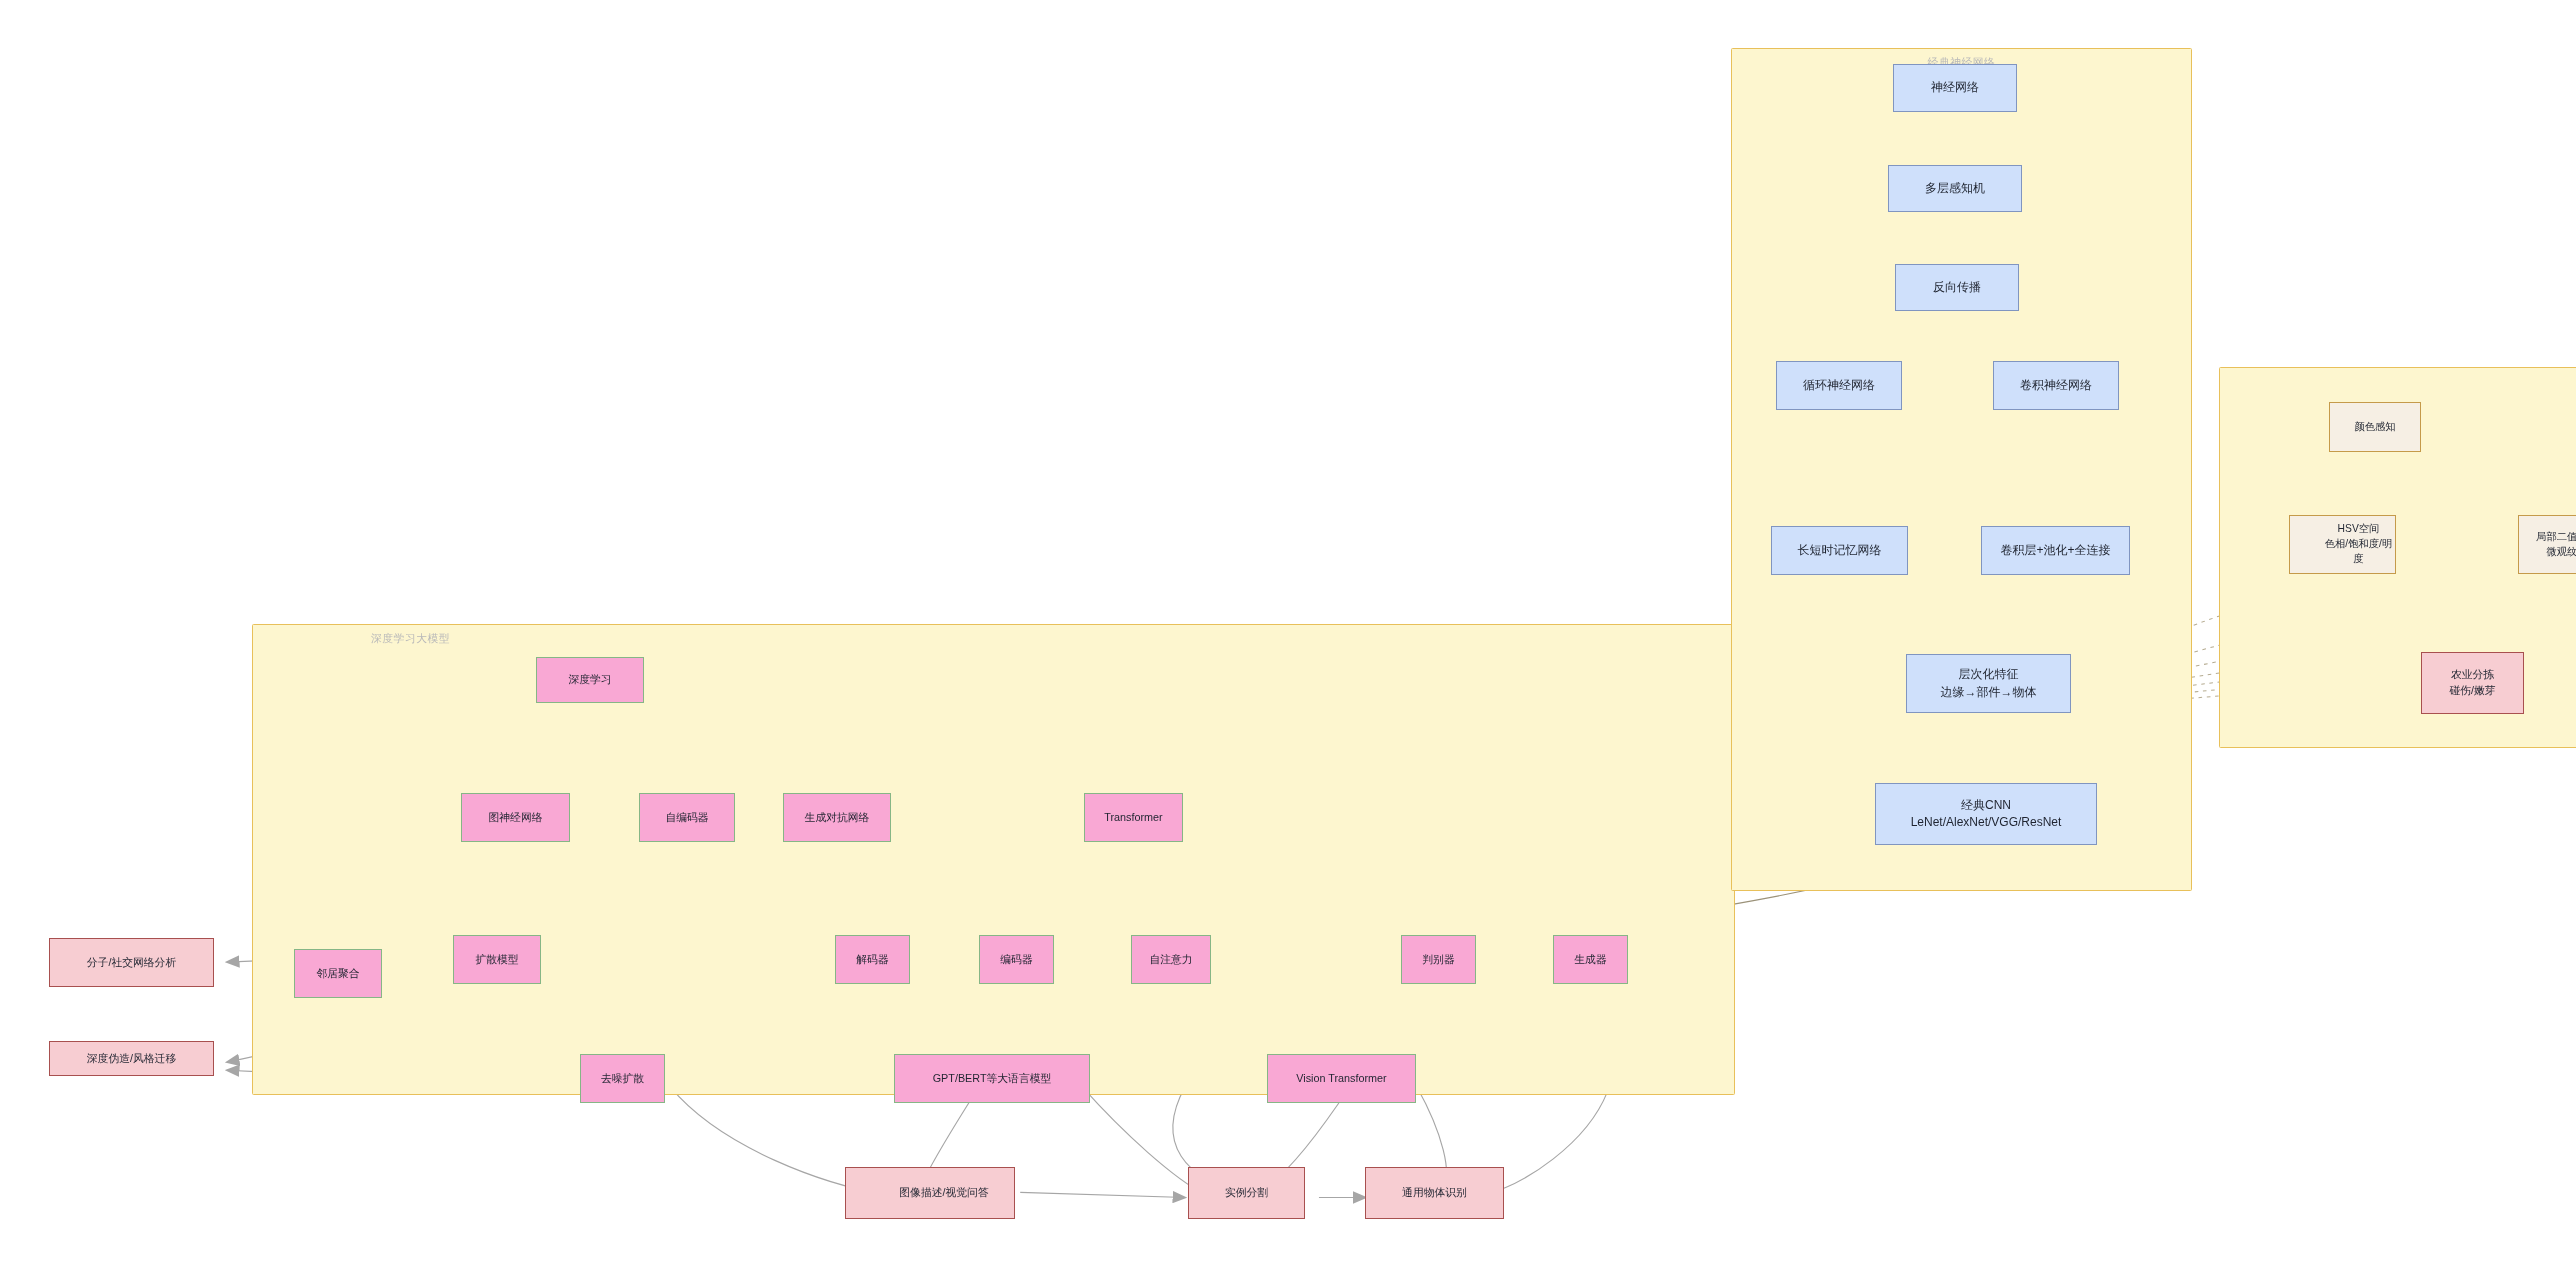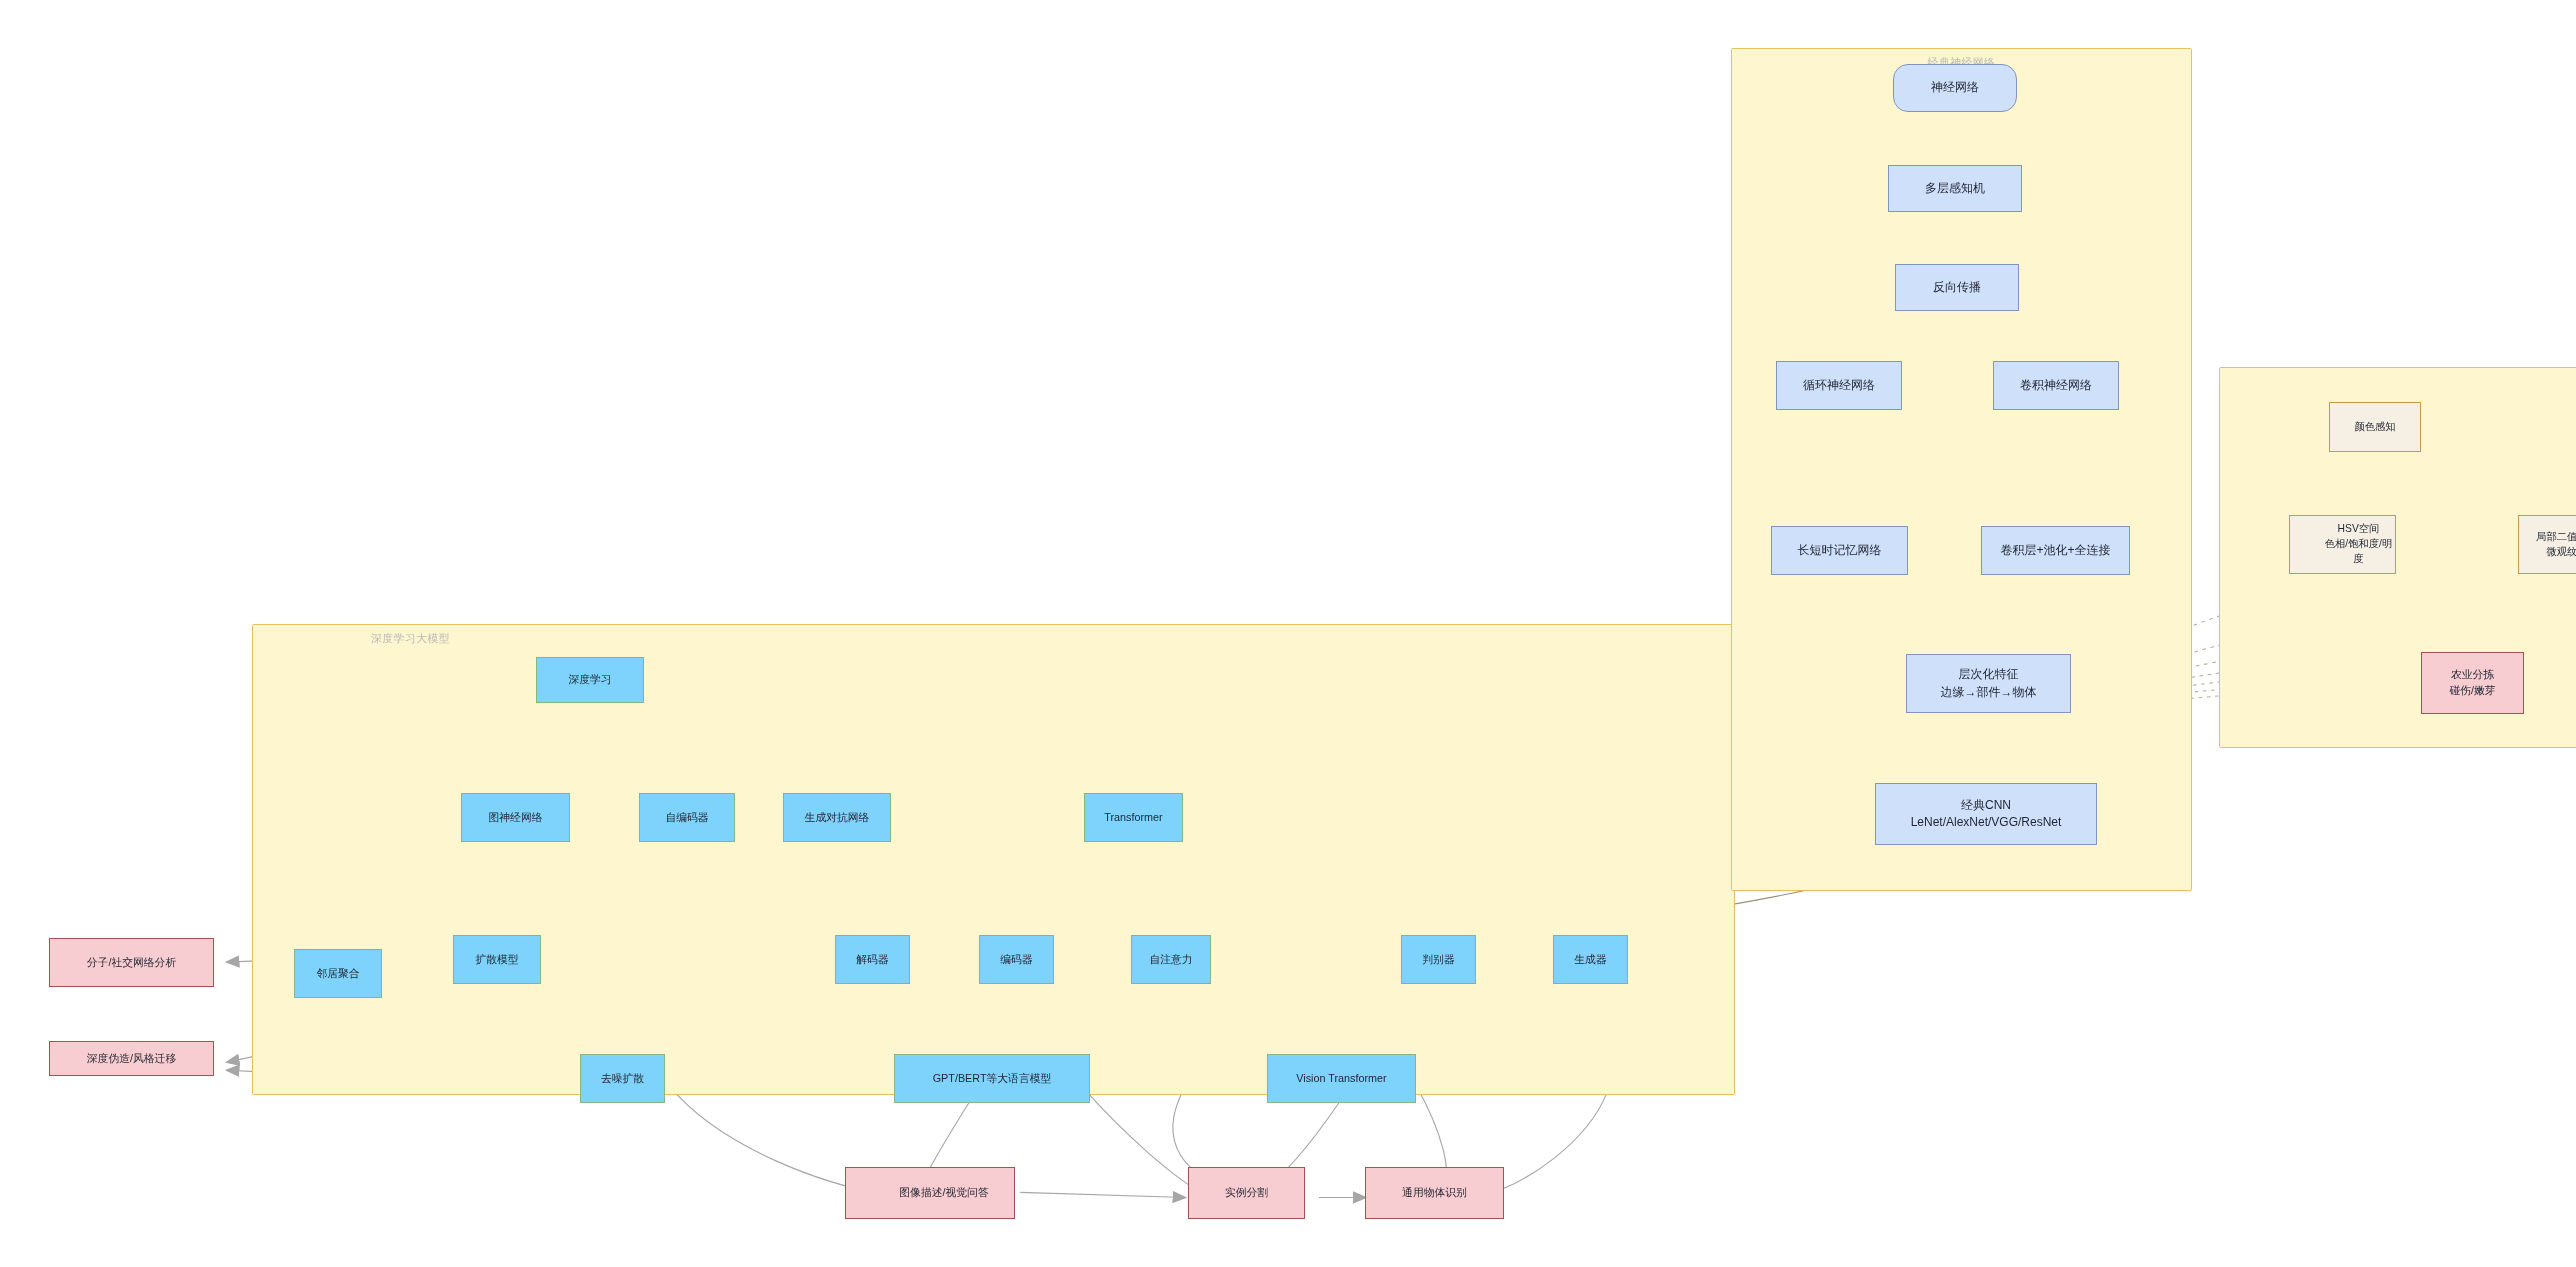--- a/index.html
+++ b/index.html
@@ -11,21 +11,21 @@
   .cluster-title{position:absolute;top:7.2px;left:0;width:100%;text-align:center;
       font-size:10.8px;color:#b9b9b9;letter-spacing:0.5px;}
   .cluster-title.left-align{text-align:left;padding-left:118px;}
 
   .node{position:absolute;box-sizing:border-box;display:flex;flex-direction:column;
         align-items:center;justify-content:center;text-align:center;line-height:1.45;}
   .node .l1{display:block;}
   .node .l2{display:block;}
 
   .n-blue{background:#cfe0fb;border:1px solid #8095c0;color:#1f2430;font-size:12px;}
-  .n-green{background:#7dd3fc;border:1px solid #86b686;color:#1f2430;font-size:10.8px;}
+  .n-green{background:#f9a8d4;border:1px solid #86b686;color:#1f2430;font-size:10.8px;}
   .n-beige{background:#f6efe4;border:1px solid #c59a4a;color:#1f2430;font-size:10.3px;}
   .n-pink{background:#f7cdd2;border:1px solid #a8504f;color:#1f2430;font-size:10.8px;}
 </style>
 </head>
 <body>
 
 <div id="stage">
 
   <svg id="edges" viewBox="0 0 7120 2460">
     <defs>
@@ -146,21 +146,21 @@
   </div>
 
   <div class="cluster" style="left:1731px;top:48px;width:459px;height:841px;">
     <div class="cluster-title">经典神经网络</div>
   </div>
 
   <div class="cluster" style="left:2219px;top:367px;width:1413px;height:379px;">
     <div class="cluster-title">传统视觉层_手工特征</div>
   </div>
 
-  <div class="node n-blue" style="left:1893px;top:64px;width:124px;height:48px;border-radius:15px;">
+  <div class="node n-blue" style="left:1893px;top:64px;width:124px;height:48px;">
     <span class="l1">神经网络</span>
   </div>
   <div class="node n-blue" style="left:1888px;top:165px;width:134px;height:47px;">
     <span class="l1">多层感知机</span>
   </div>
   <div class="node n-blue" style="left:1895px;top:264px;width:124px;height:47px;">
     <span class="l1">反向传播</span>
   </div>
   <div class="node n-blue" style="left:1776px;top:361px;width:126px;height:49px;">
     <span class="l1">循环神经网络</span>

